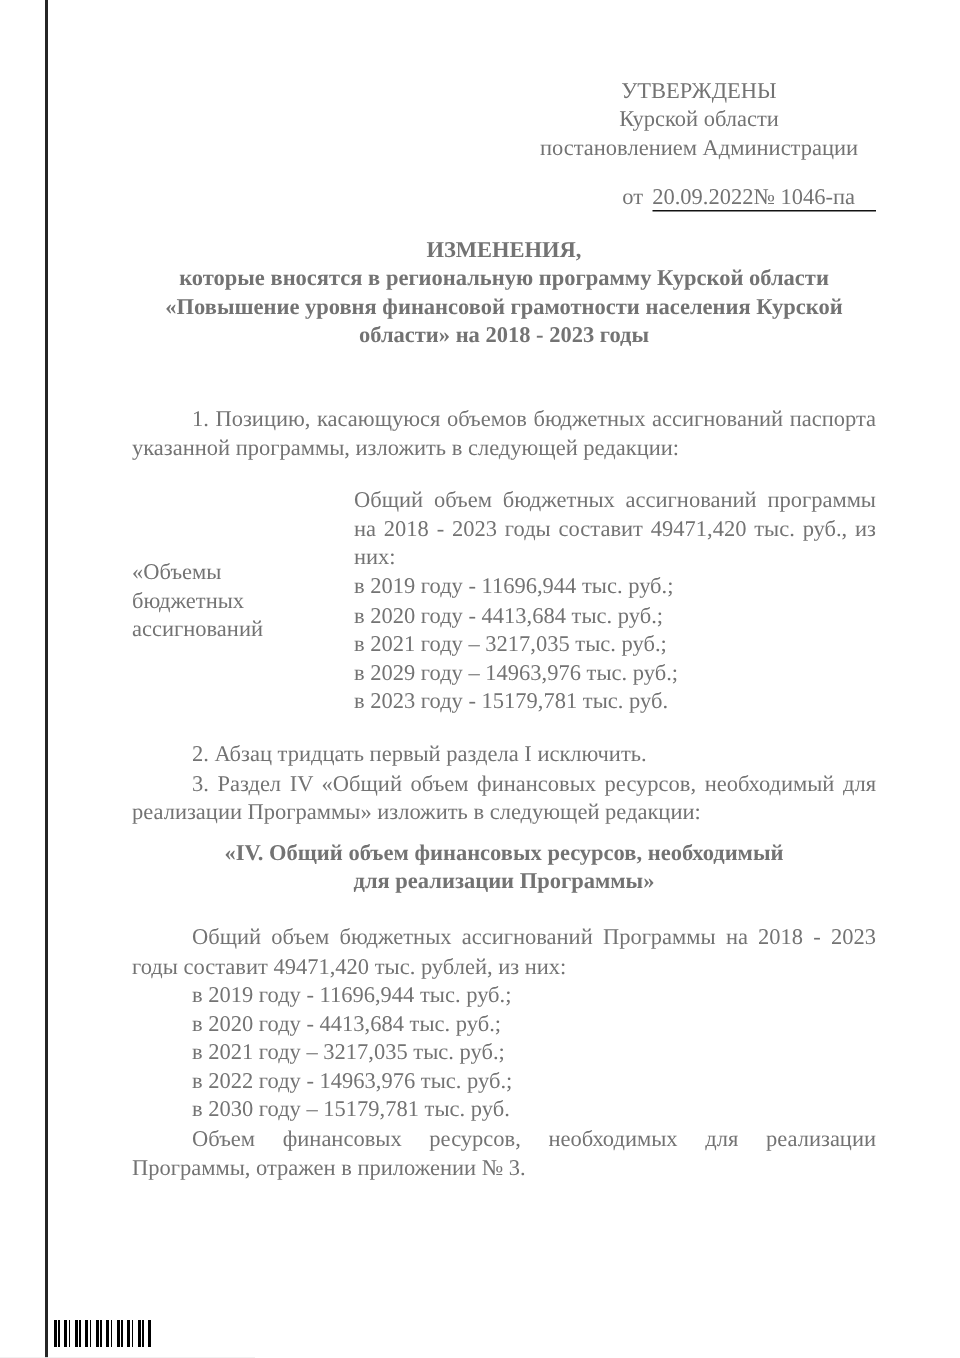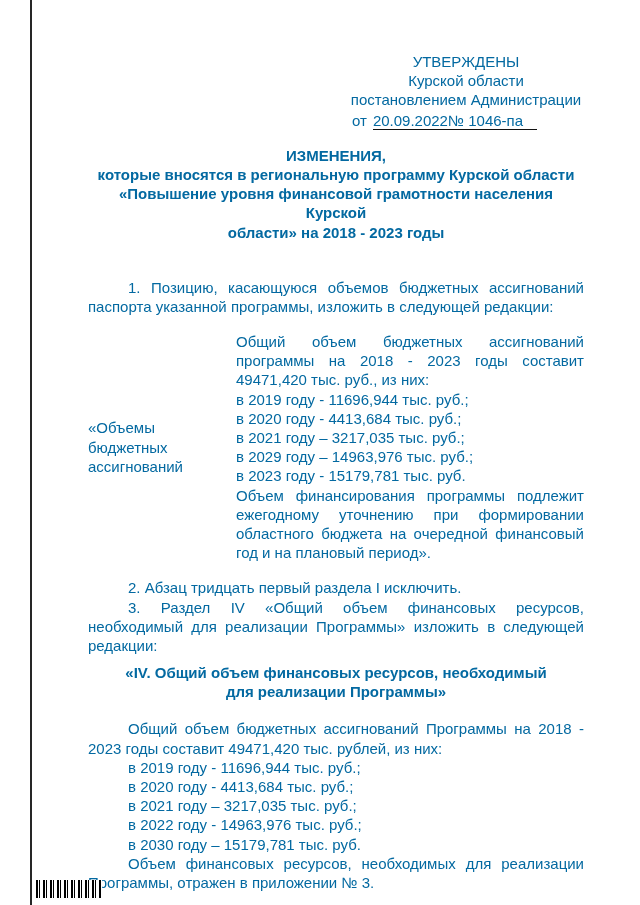--- a/index.html
+++ b/index.html
@@ -1,43 +1,43 @@
 <!DOCTYPE html>
 <html><head>
 <meta charset="utf-8">
 <style>
   html,body { margin:0; padding:0; background:#e8e8e8; }
   .page {
     position:relative;
     width:640px; height:905px;
     background:#ffffff;
-    color:#0369a1;
-    font-family:Liberation Sans, sans-serif;
+    color:#737373;
+    font-family:Liberation Serif, serif;
     font-size:15px;
     line-height:1.28;
     overflow:hidden;
     box-sizing:border-box;
   }
   .scan-line {
     position:absolute; left:30px; top:0; bottom:0; width:2px;
     background:#262626;
   }
   .content {
     position:absolute; left:88px; right:56px; top:52px;
   }
   .prelines { white-space:pre-line; }
 
   .approval {
     width:236px;
     margin-left:auto;
     text-align:center;
   }
   .approval-last {
-    text-align:left;
-    margin-top:1px;
+    text-align:right;
+    margin-top:13px;
     padding-left:4px;
   }
   .approval-from { margin-right:6px; }
   .u { border-bottom:1.5px solid #111; padding-right:14px; }
 
   .title {
     margin-top:16px;
     text-align:center;
     font-weight:bold;
   }
@@ -118,21 +118,20 @@
 ассигнований</div>
       <div class="budget-body">
         <div class="budget-intro">Общий объем бюджетных ассигнований программы на 2018 - 2023 годы составит 49471,420 тыс. руб., из них:</div>
         <div>
           <div>в 2019 году - 11696,944 тыс. руб.;</div>
           <div>в 2020 году - 4413,684 тыс. руб.;</div>
           <div>в 2021 году – 3217,035 тыс. руб.;</div>
           <div>в 2029 году – 14963,976 тыс. руб.;</div>
           <div>в 2023 году - 15179,781 тыс. руб.</div>
         </div>
-        <div class="budget-outro">Объем финансирования программы подлежит ежегодному уточнению при формировании областного бюджета на очередной финансовый год и на плановый период».</div>
       </div>
     </div>
 
     <div class="items23">
       <div class="para">2. Абзац тридцать первый раздела I исключить.</div>
       <div class="para">3. Раздел IV «Общий объем финансовых ресурсов, необходимый для реализации Программы» изложить в следующей редакции:</div>
     </div>
 
     <div class="sec-heading prelines">«IV. Общий объем финансовых ресурсов, необходимый
 для реализации Программы»</div>

